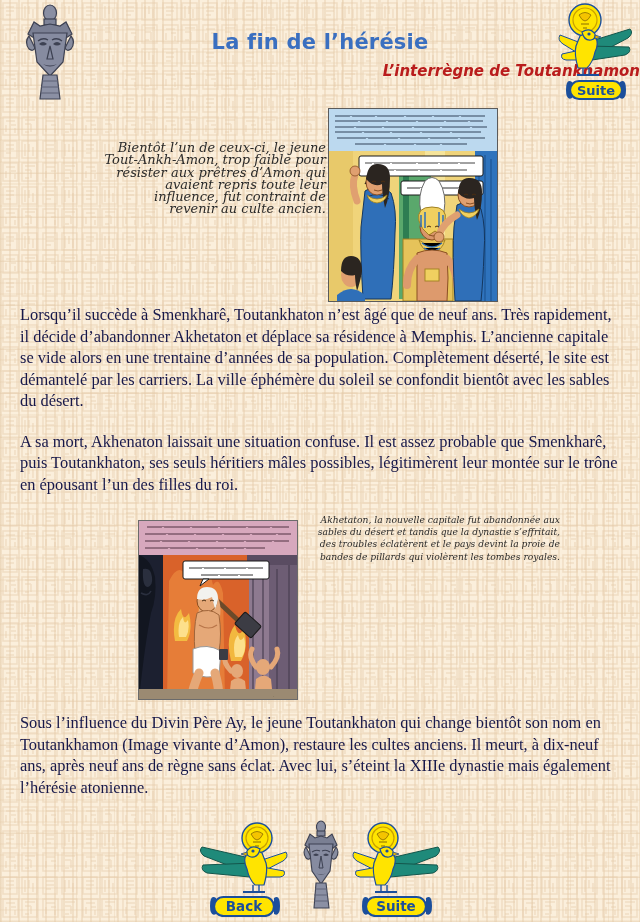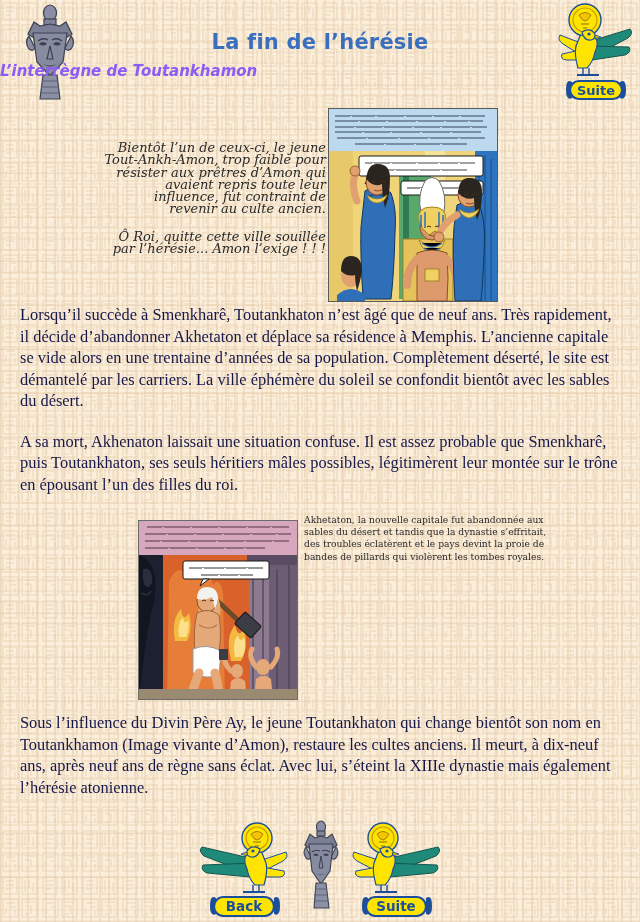--- a/index.html
+++ b/index.html
@@ -74,26 +74,26 @@
     font-family: "DejaVu Sans", sans-serif;
     font-weight: bold;
     font-size: 21px;
     color: #3a6fc0;
     letter-spacing: 0.2px;
   }
   .subtitle {
     position: absolute;
     left: 0; right: 0;
     top: 62px;
-    text-align: left;
+    text-align: right;
     font-family: "DejaVu Sans", sans-serif;
     font-weight: bold;
     font-style: italic;
     font-size: 15px;
-    color: #8b5cf6;
+    color: #b91c1c;
   }
 
   
   .intro-row {
     position: relative;
     height: 200px;
   }
   .intro-text {
     position: absolute;
     left: 104px;
@@ -149,22 +149,23 @@
     height: 178px;
     border: 1px solid #6b6b6b;
     overflow: hidden;
     background: #d7b7c6;
   }
   .mid-text {
     position: absolute;
     left: 304px;
     top: 0px;
     width: 256px;
-    text-align: left;
+    text-align: right;
     font-family: "DejaVu Serif", serif;
+    font-style: italic;
     font-size: 9.2px;
     line-height: 12.2px;
     color: #2a2a2a;
   }
   .mid-text p { margin: 0; }
   .mid-text p.gap1 { margin-top: 17px; }
 
   
   .footer {
     position: relative;
@@ -282,21 +283,20 @@
         <rect x="12" y="79" width="52" height="18" rx="9" fill="#ffe400" stroke="#1b4f9c" stroke-width="2.2"></rect>
         <text x="38" y="92.5" text-anchor="middle" font-family="DejaVu Sans, sans-serif" font-size="13" font-weight="bold" fill="#1b4f9c">Suite</text>
       </svg>
     </div>
   </div>
 
   <div class="intro-row">
 
     <div class="intro-text">
       <p>Bientôt l’un de ceux-ci, le jeune Tout-Ankh-Amon, trop faible pour résister aux prêtres d’Amon qui avaient repris toute leur influence, fut contraint de revenir au culte ancien.</p>
-      <p class="gap1">Ô Roi, quitte cette ville souillée par l’hérésie... Amon l’exige ! ! !</p>
     </div>
 
     <div class="panel1">
       <svg viewBox="0 0 168 192" width="168" height="192" preserveAspectRatio="none">
 
         <rect x="0" y="0" width="168" height="42" fill="#bcd9ef"></rect>
         <g stroke="#1a2a40" stroke-width="1.05" opacity="0.85">
           <path d="M6 7 h150 M6 12 h148 M6 18 h152 M6 23 h146 M8 29 h148 M26 35 h112"></path>
         </g>
         <g stroke="#bcd9ef" stroke-width="1.6" opacity="1">

